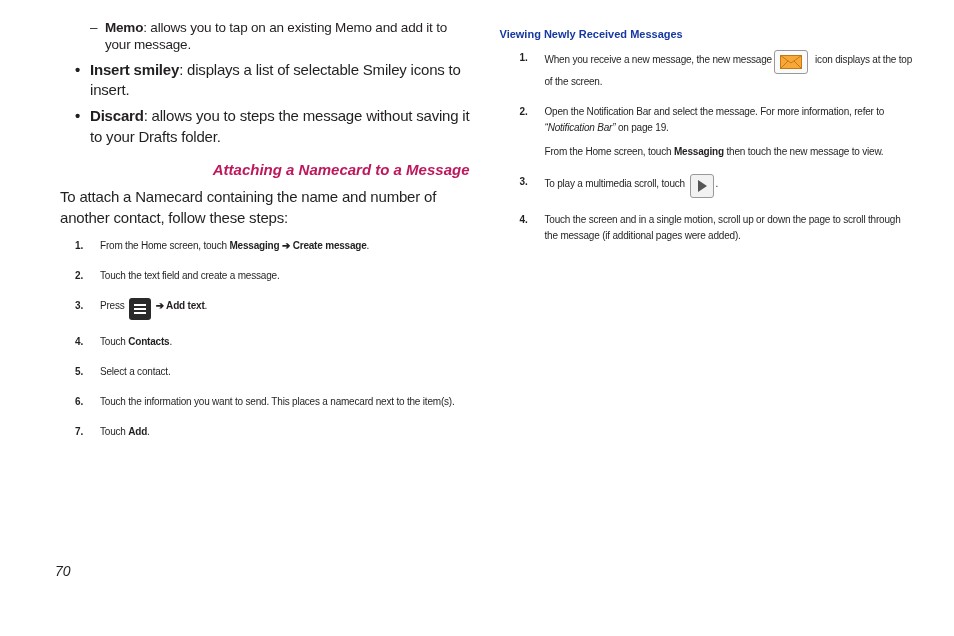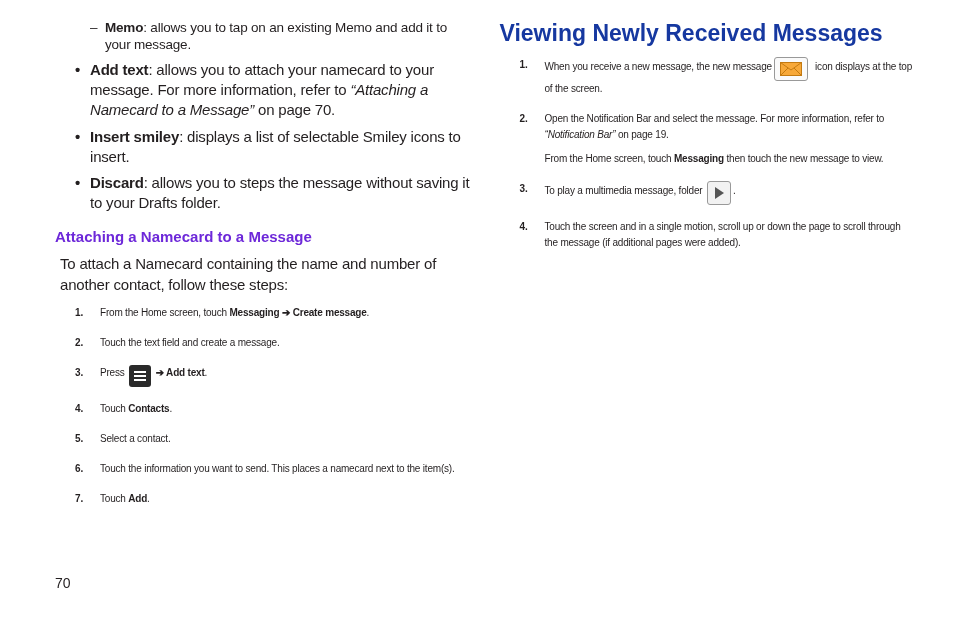--- a/index.html
+++ b/index.html
@@ -56,31 +56,33 @@
     margin-bottom: 6px;
   }
   ul.bul > li::before {
     content: "•";
     position: absolute;
     left: 0;
     top: 0;
     font-weight: bold;
   }
   h3.blue {
-    color: #6d28d9;
+    color: #be185d;
+    font-style: italic;
     font-weight: bold;
     font-size: 15px;
     margin: 14px 0 8px 0;
     font-family: "Arial Narrow", Arial, sans-serif;
+    text-align: right;
   }
   h2.blue {
     color: #1638a0;
     font-weight: bold;
-    font-size: 23px;
-    margin: 0 0 10px 0;
+    font-size: 11px;
+    margin: 8px 0 10px 0;
   }
   .para {
     margin: 0 0 10px 5px;
     font-size: 15px;
     line-height: 1.4;
   }
   ol.steps {
     list-style: none;
     counter-reset: step;
     margin: 0 0 0 20px;
@@ -100,22 +102,23 @@
     left: 0;
     top: 0;
     font-weight: bold;
     font-family: "Arial Narrow", Arial, sans-serif;
   }
   .b { font-weight: bold; font-family: "Arial Narrow", Arial, sans-serif; }
   .i { font-style: italic; }
   .page-num {
     position: absolute;
     left: 55px;
-    bottom: 20px;
+    bottom: 32px;
     font-size: 14px;
+    font-style: italic;
   }
   .icon-menu {
     display: inline-flex;
     width: 22px; height: 22px;
     background: #2a2a2a;
     border-radius: 3px;
     vertical-align: -5px;
     align-items: center;
     justify-content: center;
     margin: 0 2px;
@@ -154,23 +157,20 @@
   <div class="col">
 
     <ul class="sub small cond">
       <li>
         <span class="b">Memo</span><span>: allows you to tap on an existing Memo and add it to your message.</span>
       </li>
     </ul>
 
     <ul class="bul txt cond">
       <li>
-        <span class="b">Add text</span><span>: allows you to attach your namecard to your message. For more information, refer to </span><span class="i">“Attaching a Namecard to a Message” </span><span> on page 70.</span>
-      </li>
-      <li>
         <span class="b">Insert smiley</span><span>: displays a list of selectable Smiley icons to insert.</span>
       </li>
       <li>
         <span class="b">Discard</span><span>: allows you to steps the message without saving it to your Drafts folder.</span>
       </li>
     </ul>
 
     <h3 class="blue">Attaching a Namecard to a Message</h3>
 
     <p class="para cond">To attach a Namecard containing the name and number of another contact, follow these steps:</p>
@@ -216,21 +216,21 @@
           </span>
         <span> icon displays at the top of the screen.</span>
       </li>
       <li>
         <span>Open the Notification Bar and select the message. For more information, refer to </span><span class="i">“Notification Bar” </span><span> on page 19.</span>
         <div style="margin-top:8px">
           <span>From the Home screen, touch </span><span class="b">Messaging</span><span>  then touch the new message to view.</span>
         </div>
       </li>
       <li>
-        <span>To play a multimedia message, folder </span><span class="icon-play">
+        <span>To play a multimedia scroll, touch </span><span class="icon-play">
             <svg viewBox="0 0 10 12">
               <polygon points="1,0 10,6 1,12" fill="#555"></polygon>
             </svg>
           </span><span>.</span>
       </li>
       <li>Touch the screen and in a single motion, scroll up or down the page to scroll through the message (if additional pages were added).</li>
     </ol>
   </div>
 
   <div class="page-num">70</div>

